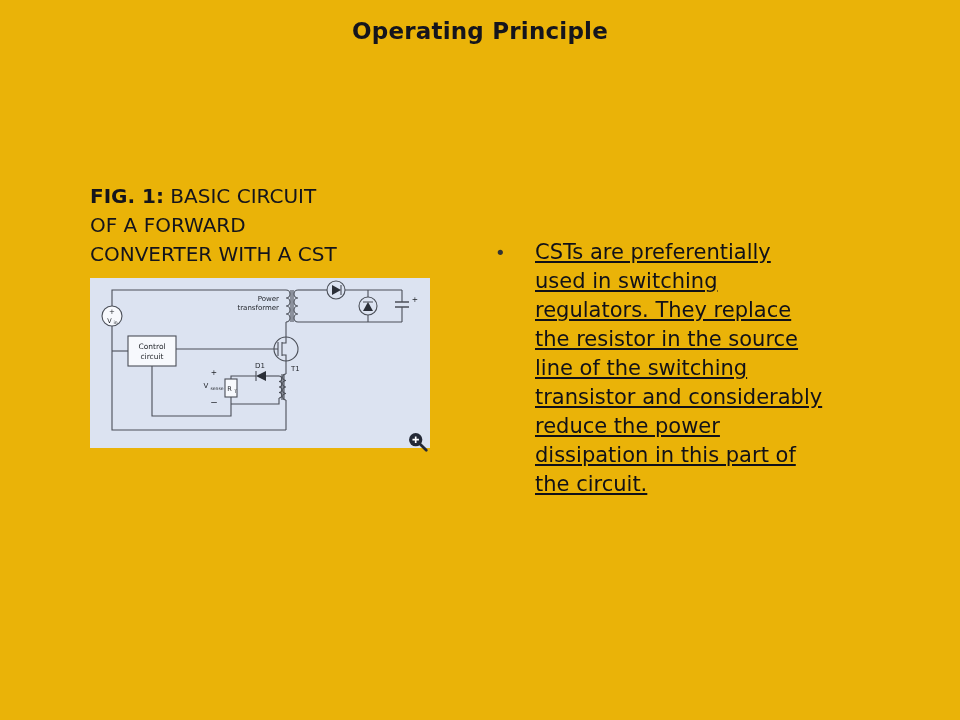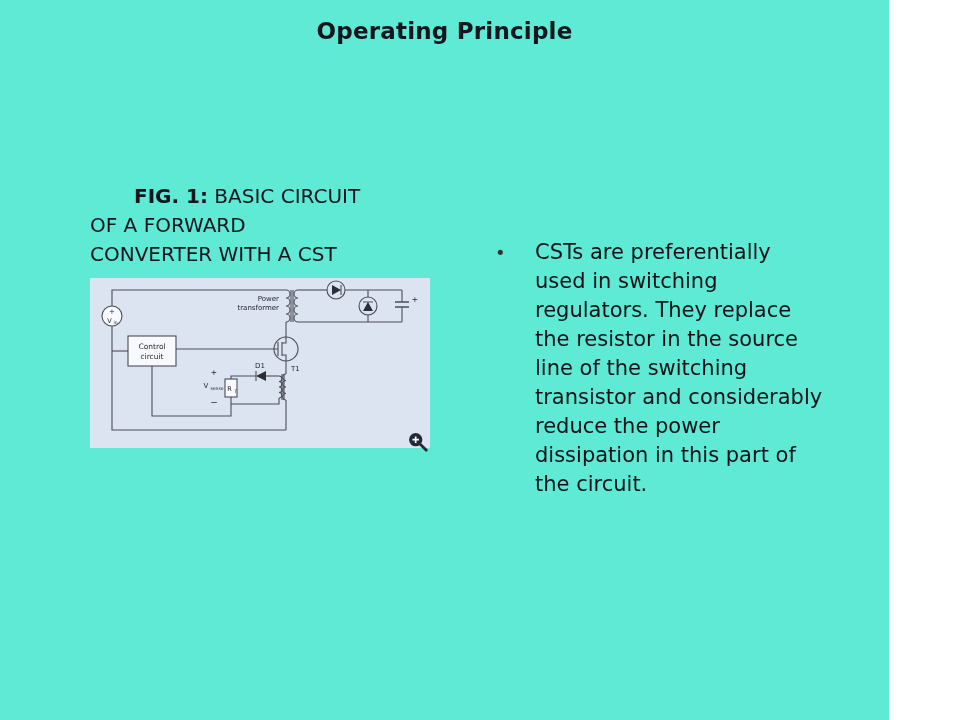--- a/index.html
+++ b/index.html
@@ -1,47 +1,47 @@
 <!DOCTYPE html>
 <html><head>
 <meta charset="utf-8">
 <style>
   html,body { margin:0; padding:0; background:#ffffff; }
   .slide {
-    position:relative; width:889px; height:720px; background:#5eead4;
+    position:relative; width:960px; height:720px; background:#eab308;
     font-family:"DejaVu Sans", sans-serif; color:#121218; overflow:hidden;
   }
   .title {
     position:absolute; top:18px; left:0; width:100%;
     text-align:center; font-size:23px; font-weight:bold; color:#15151d;
     letter-spacing:0.2px;
   }
   .caption {
     position:absolute; left:90px; top:182px; width:330px;
     font-size:20px; line-height:1.44; white-space:pre-line; color:#14141c;
   }
-  .caption .prefix { font-weight:bold;margin-left:44px; }
+  .caption .prefix { font-weight:bold; }
   .panel {
     position:absolute; left:90px; top:278px; width:340px; height:170px;
     background:#dce3f1;
   }
   .zoom {
     position:absolute; left:406px; top:430px; width:24px; height:24px;
     cursor:pointer;
   }
   .desc {
     position:absolute; left:90px; top:485px; width:345px;
     font-size:19.5px; line-height:1.48; white-space:pre-line; color:#111118;
   }
   .bullet-item {
     position:absolute; left:495px; top:238px; width:415px;
     display:flex; font-size:21px; line-height:1.38; color:#111118;
   }
   .bullet-marker { flex:none; width:40px; font-size:18px; padding-top:3px; color:#333; }
-  .bullet-text { white-space:pre-line; }
+  .bullet-text { white-space:pre-line;text-decoration:underline; }
   svg text { user-select:none; }
 </style>
 </head>
 <body>
 
 <div class="slide">
 
   <div class="title">Operating Principle</div>
 
   <div class="caption"><span class="prefix">FIG. 1:</span><span> BASIC CIRCUIT

